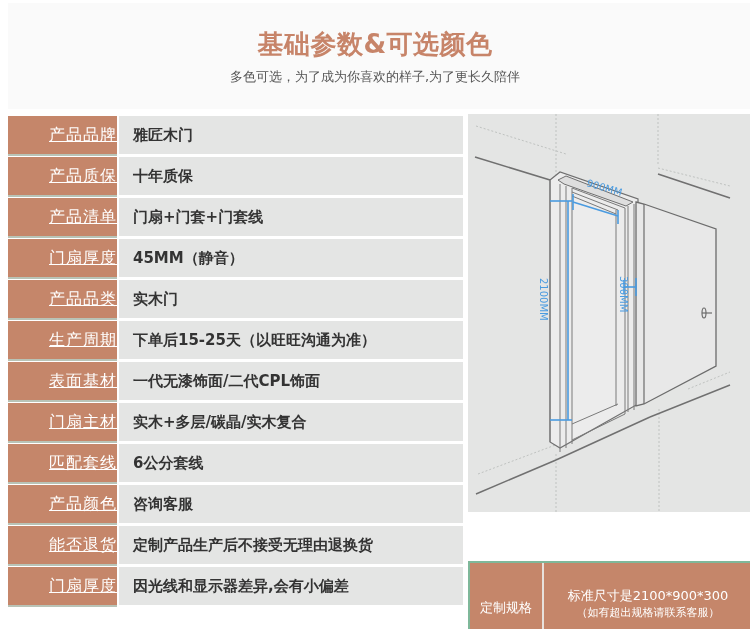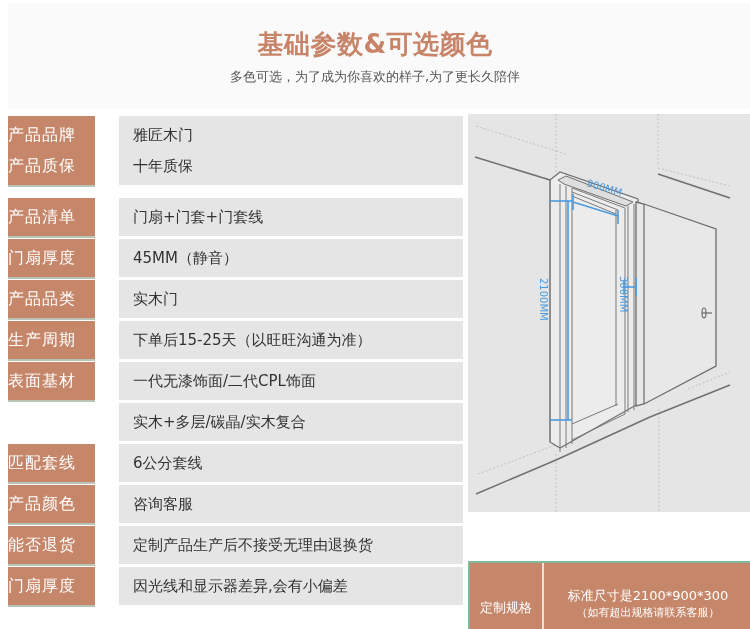--- a/index.html
+++ b/index.html
@@ -2,43 +2,43 @@
 <html><head>
 <meta charset="utf-8">
 <style>
   html,body{margin:0;padding:0;}
   body{width:750px;height:629px;background:#ffffff;position:relative;overflow:hidden;font-family:"DejaVu Sans","Liberation Sans",sans-serif;}
   .header{position:absolute;left:8px;top:3px;width:742px;height:106px;background:#fafafa;}
   .title{position:absolute;left:0;width:750px;top:27px;text-align:center;font-size:26px;color:#c78469;letter-spacing:0.5px;font-weight:bold;}
   .subtitle{position:absolute;left:0;width:750px;top:68px;text-align:center;font-size:13px;color:#555;}
   .table{position:absolute;left:8px;top:116px;width:455px;}
   .row{position:absolute;left:0;width:455px;height:38px;}
-  .row .lab{position:absolute;left:0;top:0;width:87px;height:38px;background:#c5866a;color:#fff;font-size:16px;line-height:38px;text-align:left;letter-spacing:1px;box-shadow:0 2px 0 #b9c3b6;}
-  .row .val{position:absolute;left:111px;top:0;width:344px;height:38px;background:#e4e5e4;color:#333;font-size:15px;line-height:38px;padding-left:14px;box-sizing:border-box;}
+  .row .lab{position:absolute;left:0;top:0;width:109px;height:38px;background:#c5866a;color:#fff;font-size:16px;line-height:38px;text-align:right;letter-spacing:1px;box-shadow:0 2px 0 #b9c3b6;text-decoration:underline;}
+  .row .val{position:absolute;left:111px;top:0;width:344px;height:38px;background:#e4e5e4;color:#333;font-size:15px;line-height:38px;padding-left:14px;box-sizing:border-box;font-weight:bold;}
   .panel{position:absolute;left:468px;top:114px;width:282px;height:398px;background:#e4e5e4;}
   .spec{position:absolute;left:468px;top:513px;width:282px;height:91px;background:#c5866a;border-top:2px solid #7fb89a;border-left:2px solid #7fb89a;box-sizing:border-box;margin-top:48px;}
   .spec .slab{position:absolute;left:0;top:0;width:72px;height:89px;line-height:89px;text-align:center;color:#fff;font-size:13px;border-right:2px solid #e8e1dc;}
   .spec .sval{position:absolute;left:74px;top:24px;width:208px;text-align:center;color:#fff;}
   .spec .sval .l1{font-size:13px;line-height:18px;}
   .spec .sval .l2{font-size:11px;line-height:16px;}
   svg text{font-family:"DejaVu Sans","Liberation Sans",sans-serif;}
 </style>
 </head>
 <body>
 
 <div class="header"></div>
 <div class="title">基础参数&amp;可选颜色</div>
 <div class="subtitle">多色可选，为了成为你喜欢的样子,为了更长久陪伴</div>
 
 <div class="table">
   <div class="row" style="top:0px">
       <div class="lab">产品品牌</div>
       <div class="val">雅匠木门</div>
     </div>
-  <div class="row" style="top:31px">
+  <div class="row" style="top:41px">
       <div class="lab">产品质保</div>
       <div class="val">十年质保</div>
     </div>
   <div class="row" style="top:82px">
       <div class="lab">产品清单</div>
       <div class="val">门扇+门套+门套线</div>
     </div>
   <div class="row" style="top:123px">
       <div class="lab">门扇厚度</div>
       <div class="val">45MM（静音）</div>
@@ -49,20 +49,21 @@
     </div>
   <div class="row" style="top:205px">
       <div class="lab">生产周期</div>
       <div class="val">下单后15-25天（以旺旺沟通为准）</div>
     </div>
   <div class="row" style="top:246px">
       <div class="lab">表面基材</div>
       <div class="val">一代无漆饰面/二代CPL饰面</div>
     </div>
   <div class="row" style="top:287px">
+      <div class="lab">门扇主材</div>
       <div class="val">实木+多层/碳晶/实木复合</div>
     </div>
   <div class="row" style="top:328px">
       <div class="lab">匹配套线</div>
       <div class="val">6公分套线</div>
     </div>
   <div class="row" style="top:369px">
       <div class="lab">产品颜色</div>
       <div class="val">咨询客服</div>
     </div>

